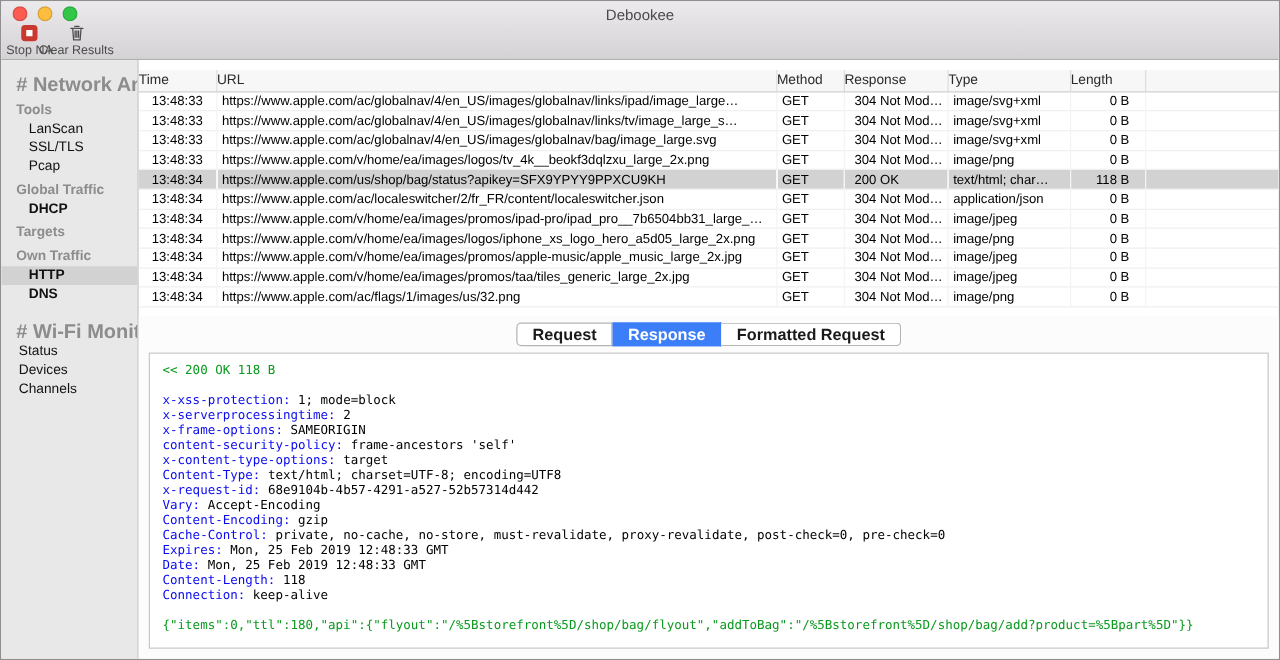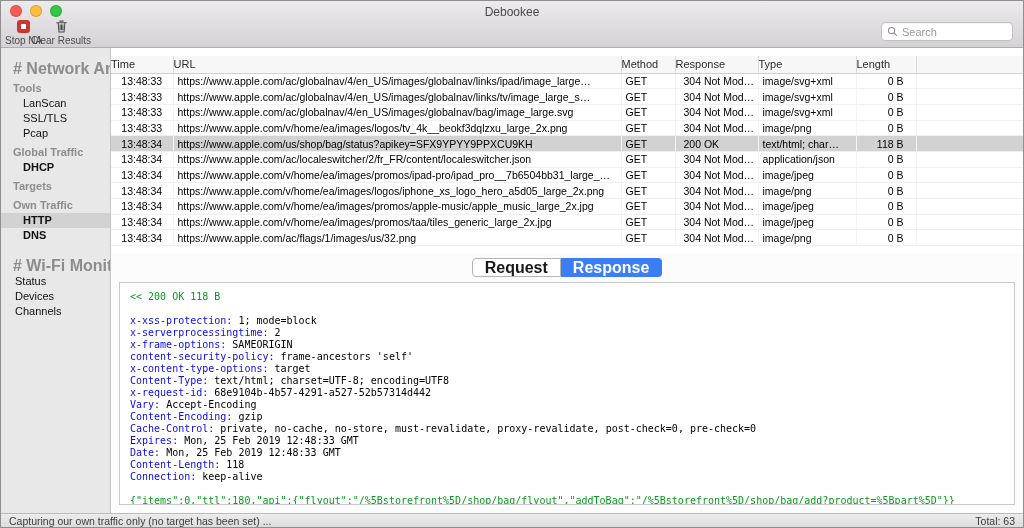--- a/index.html
+++ b/index.html
@@ -58,21 +58,21 @@
   tbody td:last-child{border-right:none;}
   tbody tr.selected td{background:var(--selection-gray);}
   td.col-0{text-align:center;}
   td.col-2{}
   td.col-3{padding-left:8px;}
   td.col-5{text-align:right;padding-right:12px;}
 
   
   .detail{flex:1;display:flex;flex-direction:column;background:#fcfcfc;min-height:0;}
   .tabs{display:flex;justify-content:center;padding:5px 0;}
-  .tab{font-family:"Liberation Sans",sans-serif;font-size:16px;font-weight:bold;color:#1a1a1a;background:#fff;border:1px solid #b5b5b5;height:19px;line-height:17px;padding:0 12px;}
+  .tab{font-family:"Liberation Sans",sans-serif;font-size:13px;font-weight:bold;color:#1a1a1a;background:#fff;border:1px solid #b5b5b5;height:19px;line-height:17px;padding:0 12px;}
   .tab + .tab{border-left:none;}
   .tab:first-child{border-radius:4px 0 0 4px;}
   .tab:last-child{border-radius:0 4px 4px 0;}
   .tab.active{background:var(--accent-blue);border-color:var(--accent-blue);color:#fff;}
   .response-box{flex:1;margin:0 8px 8px;border:1px solid #c9c9c9;background:#fff;overflow:hidden;}
   .response-box pre{font-family:"DejaVu Sans Mono",monospace;font-size:10px;line-height:12px;padding:8px 10px;white-space:pre-wrap;word-break:break-all;color:#000;}
   .hkey{color:var(--header-key-blue);}
   .hval{color:#000;}
   .green-text{color:var(--green);}
 
@@ -98,29 +98,20 @@
         <span class="stop-icon"></span>
         <span class="tool-label">Stop NA</span>
       </div>
       <div class="tool-btn clear">
         <span>
           <svg class="icon-svg" width="13" height="13" viewBox="0 0 14 14">
             <path d="M5.2 1.2 h3.6 M1.8 3 h10.4 M3.4 3 l0.8 9.8 h5.6 l0.8 -9.8 M5.5 5 v5.6 M7 5 v5.6 M8.5 5 v5.6" stroke="#4c4c4c" stroke-width="1.1" fill="none" stroke-linecap="round"></path>
           </svg>
         </span>
         <span class="tool-label">Clear Results</span>
-      </div>
-      <div class="search-field">
-        <span>
-          <svg class="icon-svg" width="11" height="11" viewBox="0 0 12 12">
-            <circle cx="5" cy="5" r="3.4" stroke="#8e8e8e" stroke-width="1.2" fill="none"></circle>
-            <line x1="7.6" y1="7.6" x2="10.8" y2="10.8" stroke="#8e8e8e" stroke-width="1.2"></line>
-          </svg>
-        </span>
-        <input placeholder="Search" style="">
       </div>
     </div>
   </header>
 
   <div class="body-row">
 
     <aside class="sidebar">
       <ul id="sidebar-list">
           <li class="sb-section"># Network Analysis</li>
           <li class="sb-group">Tools</li>
@@ -265,20 +256,21 @@
                 <td class="col-6"></td>
               </tr>
             </tbody>
         </table>
       </div>
 
       <div class="detail">
         <div class="tabs" id="detail-tabs">
             <button class="tab">Request</button>
             <button class="tab active">Response</button>
+            <button class="tab">Formatted Request</button>
           </div>
         <div class="response-box">
           <pre id="response-content"><span class="green-text">&lt;&lt; 200 OK 118 B</span>
 
 <span class="hkey">x-xss-protection:</span><span class="hval"> 1; mode=block
 </span><span class="hkey">x-serverprocessingtime:</span><span class="hval"> 2
 </span><span class="hkey">x-frame-options:</span><span class="hval"> SAMEORIGIN
 </span><span class="hkey">content-security-policy:</span><span class="hval"> frame-ancestors 'self'
 </span><span class="hkey">x-content-type-options:</span><span class="hval"> target
 </span><span class="hkey">Content-Type:</span><span class="hval"> text/html; charset=UTF-8; encoding=UTF8
@@ -291,18 +283,14 @@
 </span><span class="hkey">Content-Length:</span><span class="hval"> 118
 </span><span class="hkey">Connection:</span><span class="hval"> keep-alive
 </span>
 <span class="green-text">{"items":0,"ttl":180,"api":{"flyout":"/%5Bstorefront%5D/shop/bag/flyout","addToBag":"/%5Bstorefront%5D/shop/bag/add?product=%5Bpart%5D"}}</span></pre>
         </div>
       </div>
 
     </main>
   </div>
 
-  <footer class="statusbar">
-    <span>Capturing our own traffic only (no target has been set) ...</span>
-    <span>Total: 63</span>
-  </footer>
 
 </div>
 
 </body></html>

